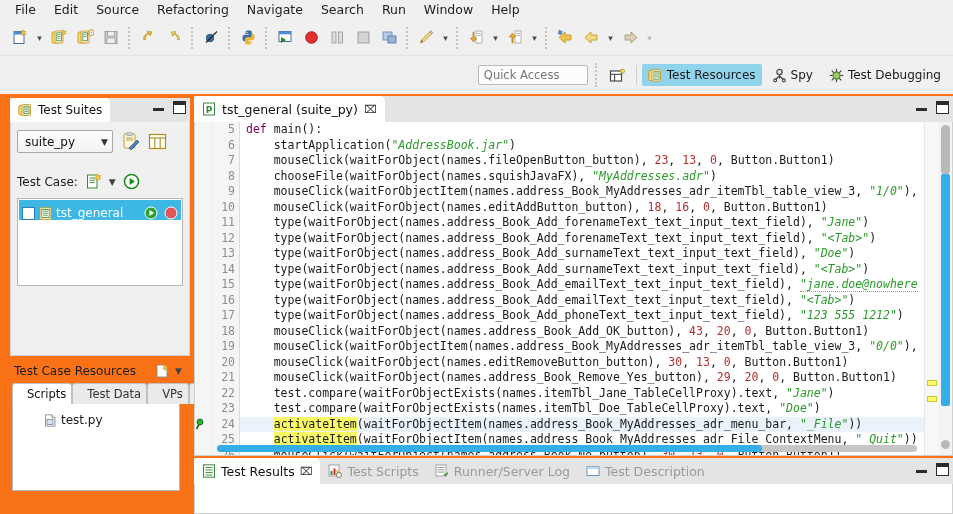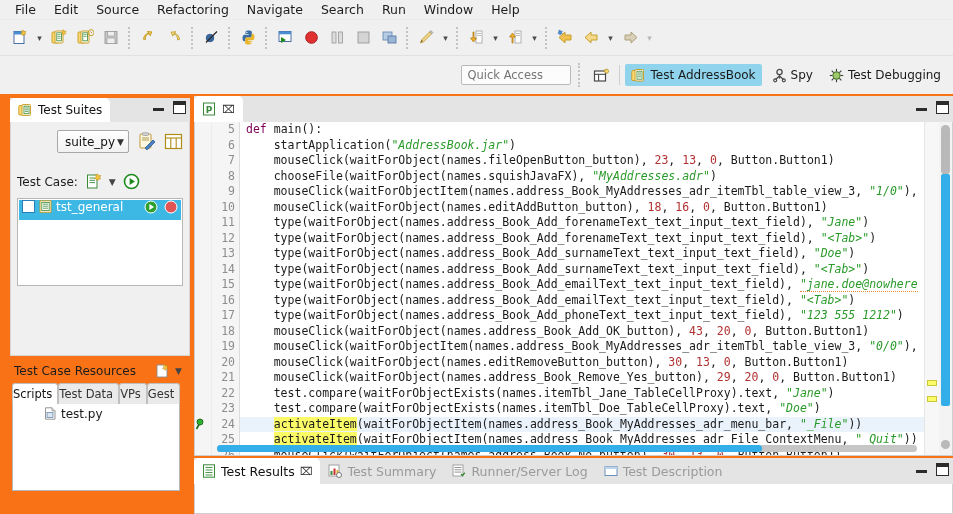--- a/index.html
+++ b/index.html
@@ -82,37 +82,37 @@
   .minbtn::after { content:''; position:absolute; left:1px; bottom:3px; width:11px; height:3px;
                    background:#2b2b2b; }
   .maxbtn { width: 13px; height: 13px; border: 1.6px solid #2b2b2b; position: relative; background:#fff;}
   .maxbtn::after { content:''; position:absolute; left:0; top:0; right:0; height:3px; background:#2b2b2b; }
 
   .vbody { background: #f0f0f0; border: 1px solid #d6d4d4; border-top: none; }
 
   .combo {
     height: 23px; border: 1px solid #a8a8a8; background: linear-gradient(#fefefe,#f2f2f2);
     border-radius: 2px; display: flex; align-items: center; justify-content: space-between;
-    padding: 0 4px 0 7px; font-size: 12px; color: #111; margin-left: 40px;
+    padding: 0 4px 0 7px; font-size: 12px; color: #111;
   }
   .combo .cv { color: #111; }
   .combo .cc { font-size: 9px; color: #333; }
 
   .grouplbl { font-size: 12px; color: #1c1c1c; }
 
   .listbox { background: #fff; border: 1px solid #b7b7b7; }
   .lirow {
-    height: 20px; display: flex; align-items: flex-start; gap: 4px;
+    height: 20px; display: flex; align-items: flex-end; gap: 4px;
     padding: 0 3px; font-size: 12px;
   }
   .lirow.sel { background: #3db7e4; color: #fff; }
 
   .subtabs { display: flex; height: 22px; align-items: flex-end; }
   .stab {
-    font-size: 11.5px; padding: 3px 5px 3px 0; background: #eaeaea;
+    font-size: 11.5px; padding: 3px 5px 3px 14px; background: #eaeaea;
     border: 1px solid #c0c0c0; border-bottom: none; color: #333;
     border-top-left-radius: 3px; border-top-right-radius: 3px;
     white-space: nowrap;
   }
   .stab.active { background: #fff; color: #111; }
 
   
   .editorwrap { position: absolute; left: 194px; top: 0; width: 759px; height: 360px; }
   .etabrow { height: 26px; background: #e4e4e4; display: flex; align-items: center; position: relative; }
   .etab {
@@ -331,21 +331,21 @@
     <div id="perspectives" style="display:flex;align-items:center;gap:4px;">
         <div class="persp active">
           <span class="icn"><svg width="15" height="15" viewBox="0 0 15 15">
               <rect x="0.8" y="2.5" width="7" height="10" rx="1" fill="#fbd974" stroke="#c79a1e" stroke-width="0.9"></rect>
               <rect x="4" y="1.5" width="8.5" height="11.5" rx="1" fill="#fff8e0" stroke="#c79a1e" stroke-width="0.9"></rect>
               <rect x="6" y="3.2" width="5" height="8" fill="#fff" stroke="#3a8a3a" stroke-width="0.8"></rect>
               <line x1="7" y1="5" x2="10" y2="5" stroke="#3a8a3a" stroke-width="0.8"></line>
               <line x1="7" y1="6.9" x2="10" y2="6.9" stroke="#3a8a3a" stroke-width="0.8"></line>
               <line x1="7" y1="8.8" x2="10" y2="8.8" stroke="#3a8a3a" stroke-width="0.8"></line>
             </svg></span>
-          <span>Test AddressBook</span>
+          <span>Test Resources</span>
         </div>
         <div class="persp">
           <span class="icn"><svg width="15" height="15" viewBox="0 0 15 15">
               <circle cx="7.5" cy="4" r="2.6" fill="none" stroke="#4a4a4a" stroke-width="1.3"></circle>
               <path d="M7.5 6.6 v4" stroke="#4a4a4a" stroke-width="1.3"></path>
               <path d="M7.5 8 L3.5 11.5 M7.5 8 L11.5 11.5" stroke="#4a4a4a" stroke-width="1.2"></path>
               <circle cx="3.2" cy="12.3" r="1.5" fill="none" stroke="#4a4a4a" stroke-width="1.2"></circle>
               <circle cx="11.8" cy="12.3" r="1.5" fill="none" stroke="#4a4a4a" stroke-width="1.2"></circle>
             </svg></span>
           <span>Spy</span>
@@ -503,20 +503,21 @@
 
     <div class="editorwrap">
       <div class="etabrow">
         <div class="etab">
           <span class="icn">
             <svg width="14" height="14" viewBox="0 0 14 14">
               <rect x="1.5" y="1" width="11" height="12" fill="#fff" stroke="#3a8a3a" stroke-width="1"></rect>
               <text x="7" y="10.5" font-size="9" text-anchor="middle" fill="#3a8a3a" font-family="DejaVu Sans, sans-serif" font-weight="bold">P</text>
             </svg>
           </span>
+          <span>tst_general (suite_py)</span>
           <span class="xicon">⌧</span>
         </div>
         <div class="vtools" style="top:5px;">
           <div class="minbtn"></div>
           <div class="maxbtn"></div>
         </div>
       </div>
 
       <div class="ebody">
         <div class="gutter-mark codefont" id="markgutter"><div class="cl" style="padding: 0px;"></div><div class="cl" style="padding: 0px;"></div><div class="cl" style="padding: 0px;"></div><div class="cl" style="padding: 0px;"></div><div class="cl" style="padding: 0px;"></div><div class="cl" style="padding: 0px;"></div><div class="cl" style="padding: 0px;"></div><div class="cl" style="padding: 0px;"></div><div class="cl" style="padding: 0px;"></div><div class="cl" style="padding: 0px;"></div><div class="cl" style="padding: 0px;"></div><div class="cl" style="padding: 0px;"></div><div class="cl" style="padding: 0px;"></div><div class="cl" style="padding: 0px;"></div><div class="cl" style="padding: 0px;"></div><div class="cl" style="padding: 0px;"></div><div class="cl" style="padding: 0px;"></div><div class="cl" style="padding: 0px;"></div><div class="cl" style="padding: 0px;"></div><div class="cl" style="padding: 0px;"><svg width="15" height="14" viewBox="0 0 15 14" style="vertical-align:top;">
@@ -555,21 +556,21 @@
             <span class="xicon">⌧</span>
           </div>
           <div class="btab">
             <span class="icn"><svg width="14" height="14" viewBox="0 0 14 14">
                 <rect x="1" y="1" width="10" height="11" fill="#fff" stroke="#9a9a9a" stroke-width="0.9"></rect>
                 <rect x="2.5" y="7" width="2" height="4" fill="#3a8a3a"></rect>
                 <rect x="5.5" y="4.5" width="2" height="6.5" fill="#c83030"></rect>
                 <rect x="8.5" y="6" width="2" height="5" fill="#e0b030"></rect>
                 <circle cx="11" cy="11" r="2.5" fill="#fff" stroke="#6a6a6a" stroke-width="0.9"></circle>
               </svg></span>
-            <span>Test Summary</span>
+            <span>Test Scripts</span>
           </div>
           <div class="btab">
             <span class="icn"><svg width="14" height="14" viewBox="0 0 14 14">
                 <rect x="1" y="1" width="10" height="11" fill="#fff" stroke="#9a9a9a" stroke-width="0.9"></rect>
                 <line x1="2.5" y1="3.5" x2="9.5" y2="3.5" stroke="#7a7a7a" stroke-width="0.8"></line>
                 <line x1="2.5" y1="5.8" x2="9.5" y2="5.8" stroke="#7a7a7a" stroke-width="0.8"></line>
                 <line x1="2.5" y1="8.1" x2="9.5" y2="8.1" stroke="#7a7a7a" stroke-width="0.8"></line>
                 <path d="M9 10 l1.4 1.4 2.4-2.6" fill="none" stroke="#3a8a3a" stroke-width="1.4"></path>
               </svg></span>
             <span>Runner/Server Log</span>

